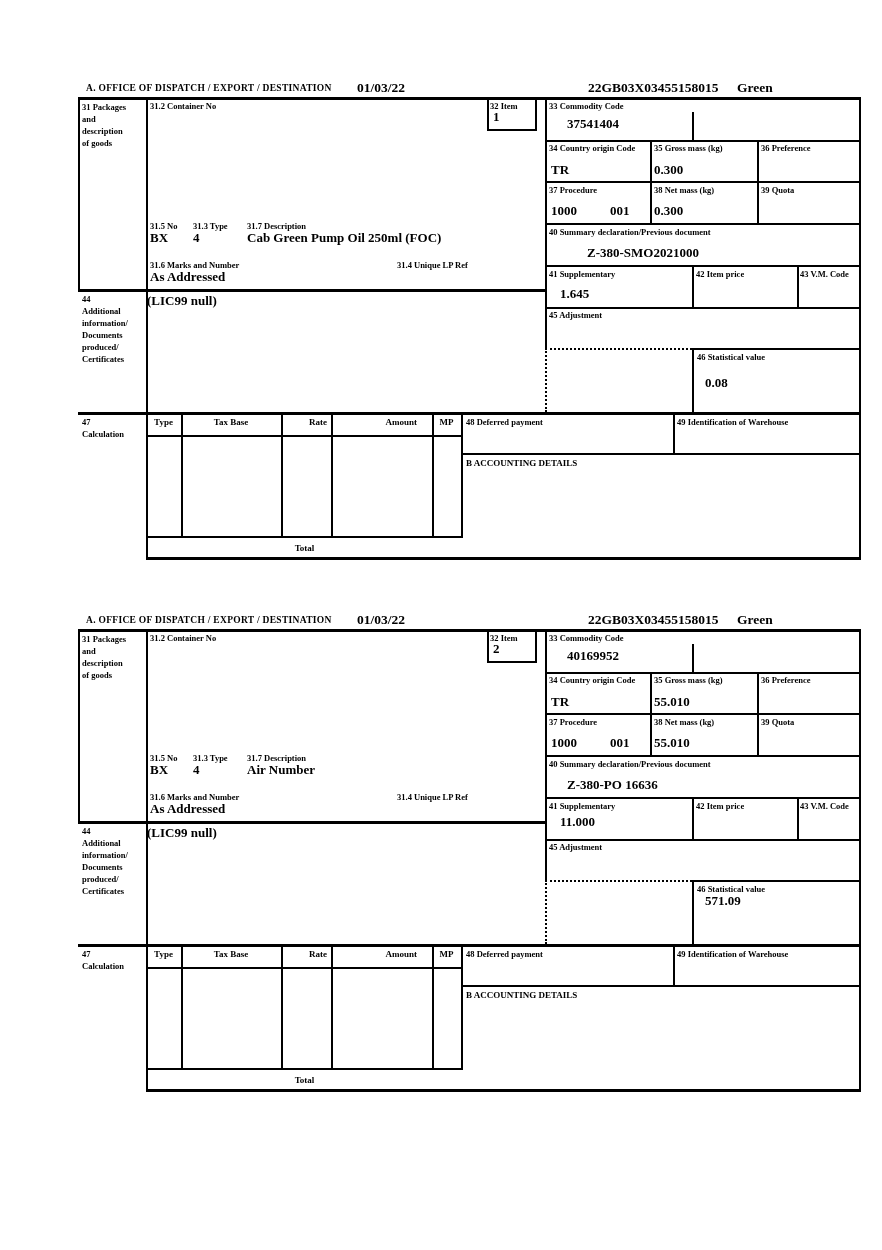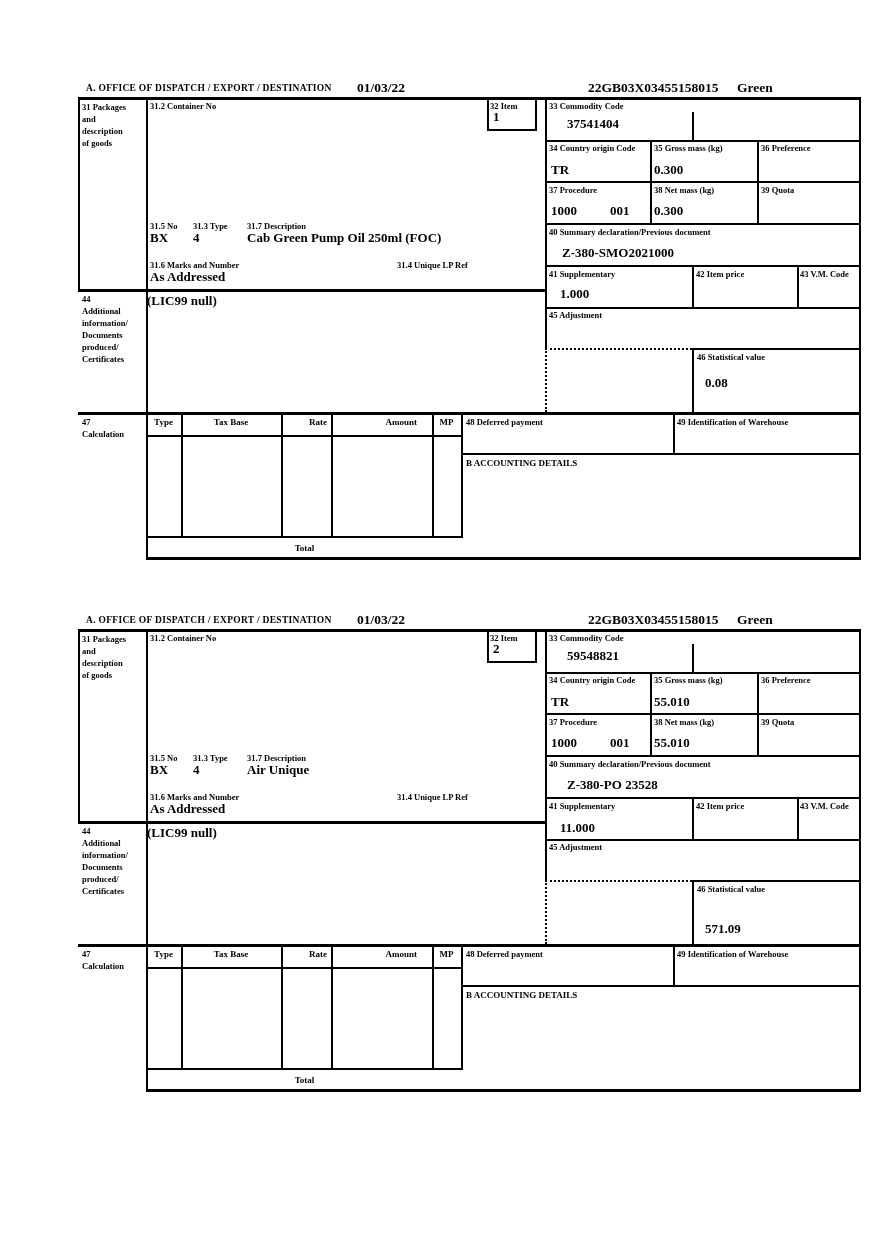--- a/index.html
+++ b/index.html
@@ -102,22 +102,22 @@
   <div class="lbl" style="left:677px;top:336px">49 Identification of Warehouse</div>
   <div class="cth" style="left:466px;top:378px">B ACCOUNTING DETAILS</div>
 
   <div class="val" style="left:493px;top:29px">1</div>
   <div class="val" style="left:567px;top:36px">37541404</div>
   <div class="val" style="left:551px;top:82px">TR</div>
   <div class="val" style="left:654px;top:82px">0.300</div>
   <div class="val" style="left:551px;top:123px">1000</div>
   <div class="val" style="left:610px;top:123px">001</div>
   <div class="val" style="left:654px;top:123px">0.300</div>
-  <div class="val" style="left:562px;top:165px">Z-380-SMO2021000</div>
-  <div class="val" style="left:560px;top:206px">1.000</div>
+  <div class="val" style="left:587px;top:165px">Z-380-SMO2021000</div>
+  <div class="val" style="left:560px;top:206px">1.645</div>
   <div class="val" style="left:705px;top:295px">0.08</div>
   <div class="val" style="left:150px;top:150px">BX</div>
   <div class="val" style="left:193px;top:150px">4</div>
   <div class="val" style="left:247px;top:150px">Cab Green Pump Oil 250ml (FOC)</div>
   <div class="val" style="left:150px;top:189px">As Addressed</div>
   <div class="val" style="left:147px;top:213px">(LIC99 null)</div>
 </div>
 
 <div class="sec" style="top:612px">
   <div class="hdrt" style="left:86px;top:3px">A.  OFFICE OF DISPATCH / EXPORT / DESTINATION</div>
@@ -196,27 +196,27 @@
   <div class="cth" style="left:181px;top:337px;width:100px;text-align:center">Tax Base</div>
   <div class="cth" style="left:281px;top:337px;width:46px;text-align:right">Rate</div>
   <div class="cth" style="left:331px;top:337px;width:86px;text-align:right">Amount</div>
   <div class="cth" style="left:432px;top:337px;width:29px;text-align:center">MP</div>
   <div class="cth" style="left:146px;top:463px;width:317px;text-align:center">Total</div>
   <div class="lbl" style="left:466px;top:336px">48 Deferred payment</div>
   <div class="lbl" style="left:677px;top:336px">49 Identification of Warehouse</div>
   <div class="cth" style="left:466px;top:378px">B ACCOUNTING DETAILS</div>
 
   <div class="val" style="left:493px;top:29px">2</div>
-  <div class="val" style="left:567px;top:36px">59548821</div>
+  <div class="val" style="left:567px;top:36px">40169952</div>
   <div class="val" style="left:551px;top:82px">TR</div>
   <div class="val" style="left:654px;top:82px">55.010</div>
   <div class="val" style="left:551px;top:123px">1000</div>
   <div class="val" style="left:610px;top:123px">001</div>
   <div class="val" style="left:654px;top:123px">55.010</div>
-  <div class="val" style="left:567px;top:165px">Z-380-PO 23528</div>
-  <div class="val" style="left:560px;top:208px">11.000</div>
-  <div class="val" style="left:705px;top:309px">571.09</div>
+  <div class="val" style="left:567px;top:165px">Z-380-PO 16636</div>
+  <div class="val" style="left:560px;top:202px">11.000</div>
+  <div class="val" style="left:705px;top:281px">571.09</div>
   <div class="val" style="left:150px;top:150px">BX</div>
   <div class="val" style="left:193px;top:150px">4</div>
-  <div class="val" style="left:247px;top:150px">Air Unique</div>
+  <div class="val" style="left:247px;top:150px">Air Number</div>
   <div class="val" style="left:150px;top:189px">As Addressed</div>
   <div class="val" style="left:147px;top:213px">(LIC99 null)</div>
 </div>
 
 </body></html>

